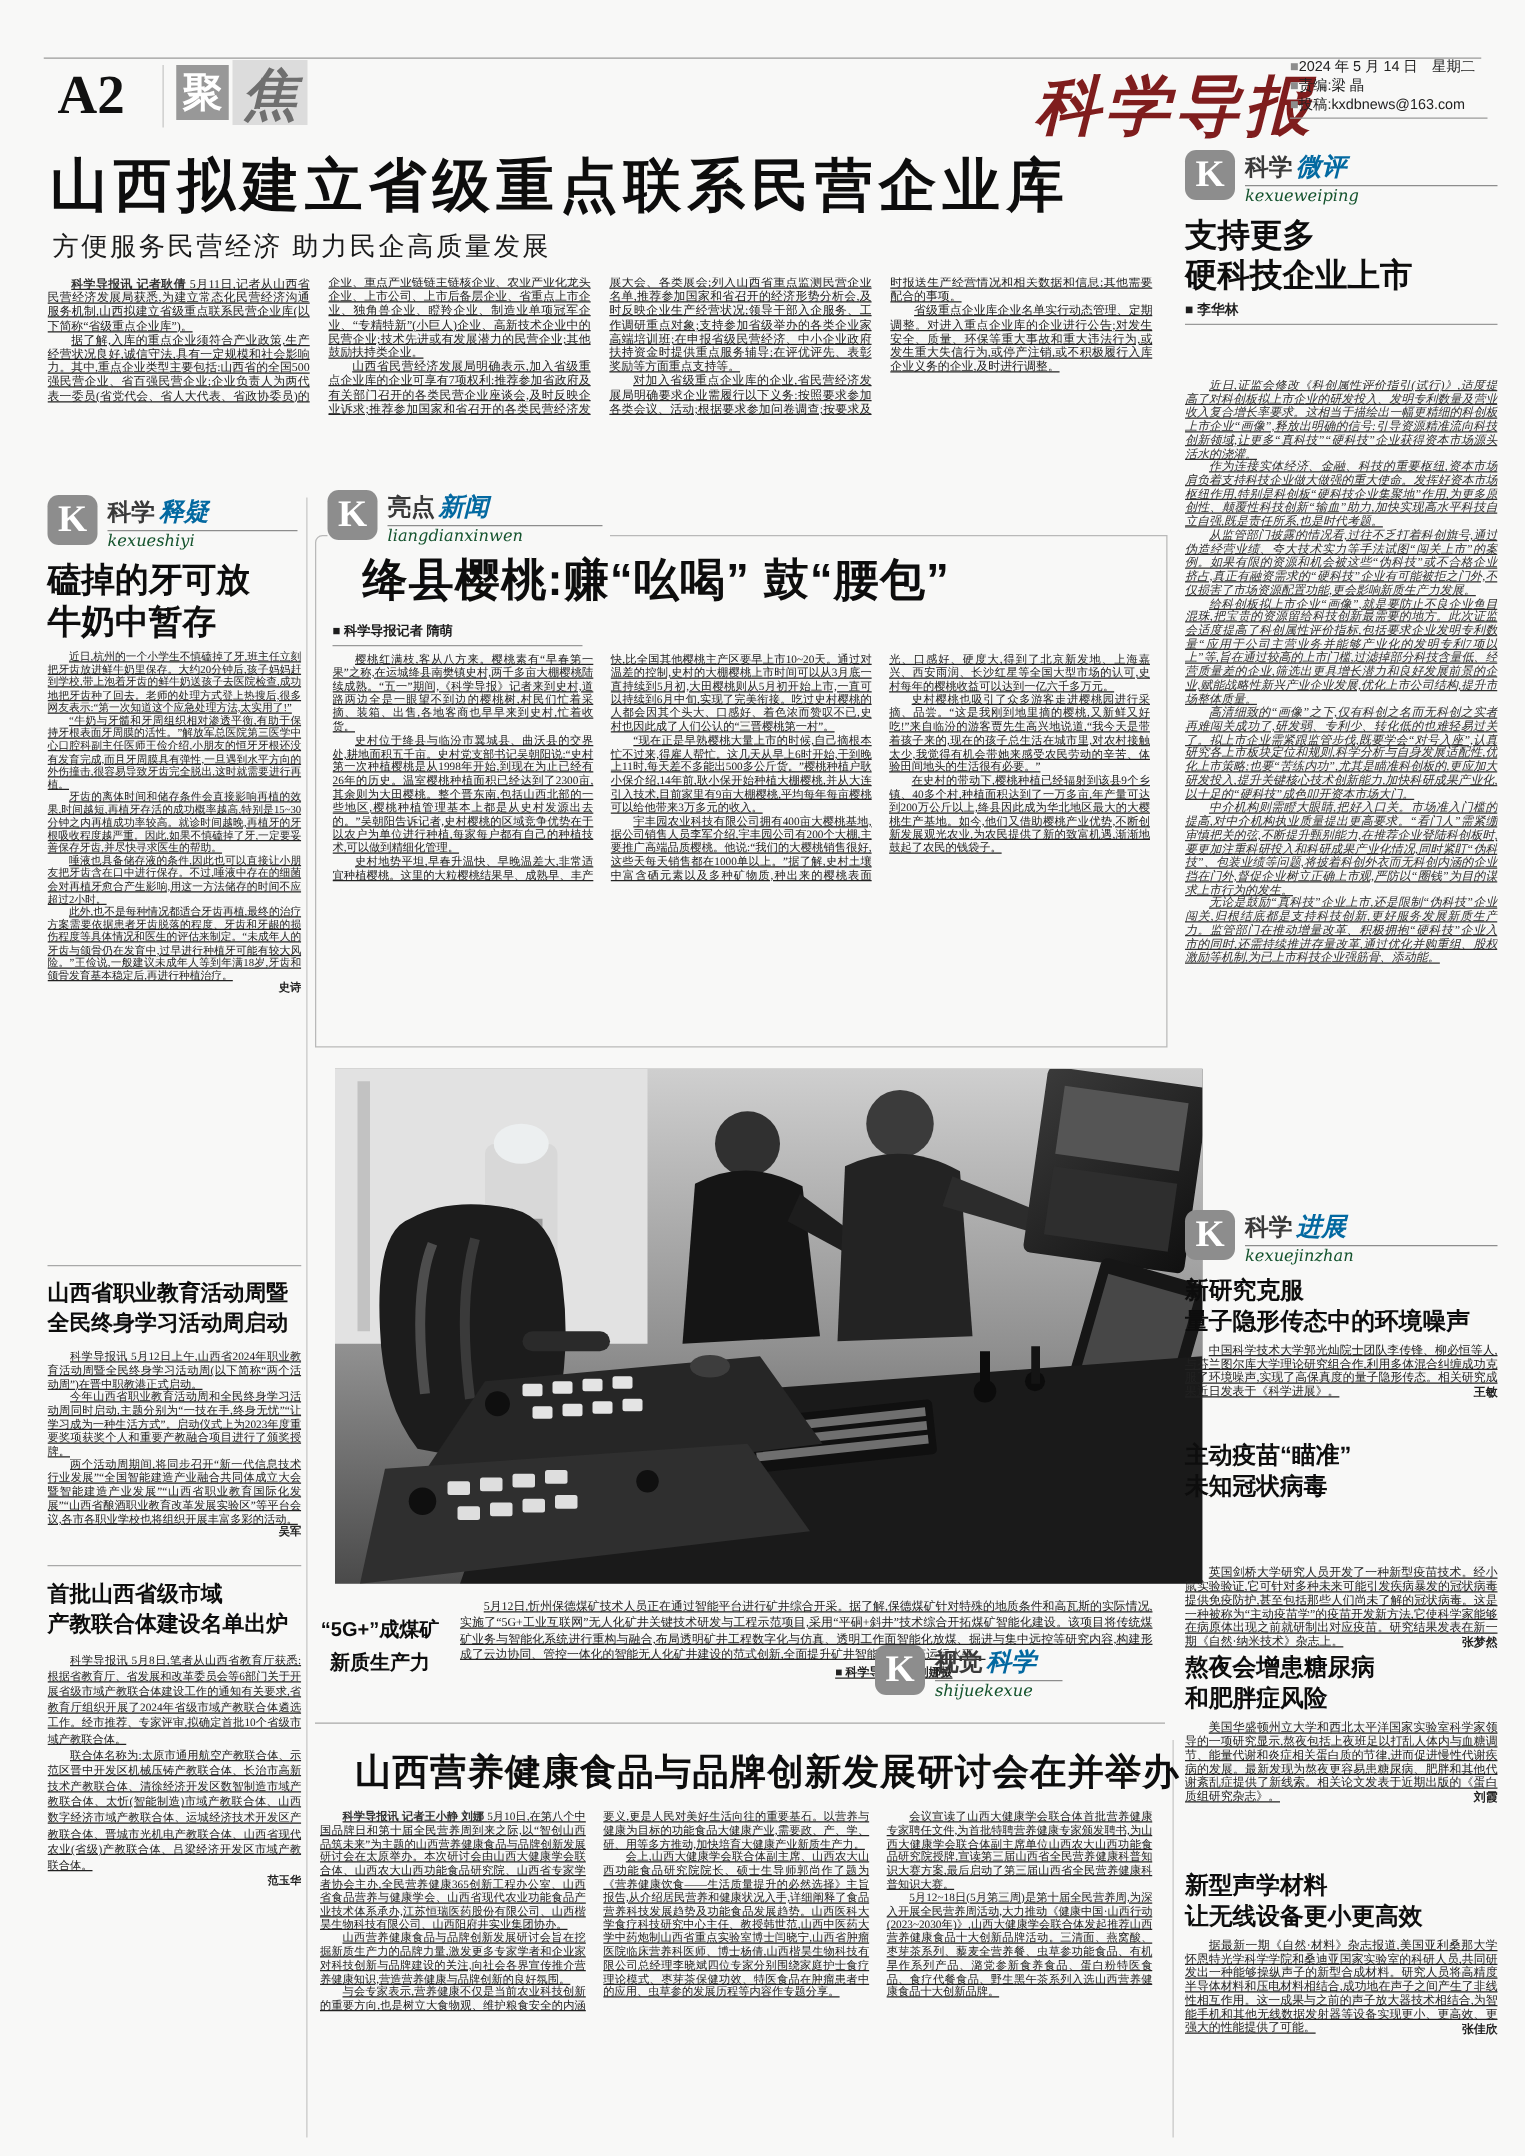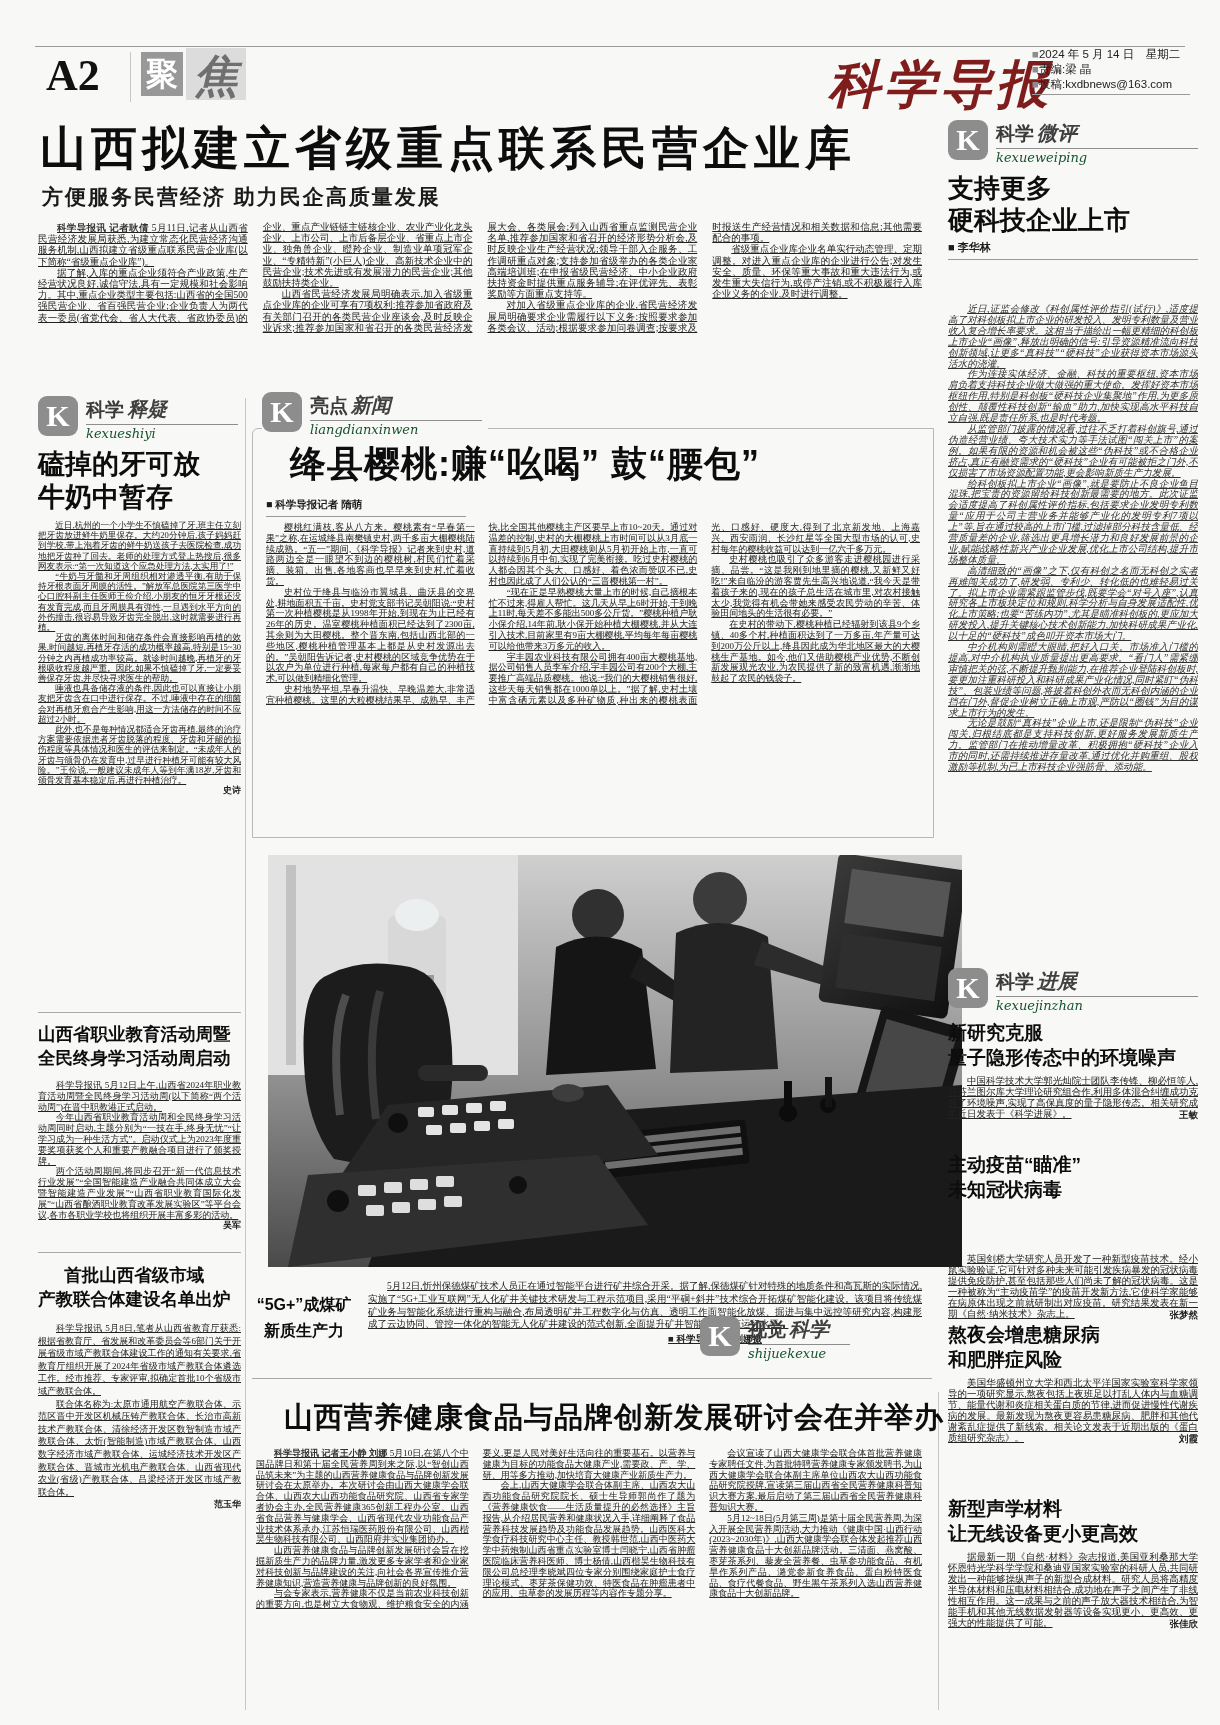--- a/index.html
+++ b/index.html
@@ -10,21 +10,21 @@
   .rule{background:#9a9a9a;}
   .vrule{width:1px;background:#c6c6c6;}
   
   .sechead{display:flex;align-items:flex-start;gap:8px;}
   .klogo{width:40px;height:40px;border-radius:9px;background:#8d8d8d;color:#fff;
          font-family:"Liberation Serif",serif;font-weight:bold;font-size:30px;line-height:40px;
          text-align:center;flex:0 0 auto;}
   .st{flex:1;}
   .stt{border-bottom:1px solid #8d8d8d;padding-bottom:1px;white-space:nowrap;}
   .stt .cn{font-size:19px;font-weight:bold;color:#3a3a3a;font-family:"Liberation Sans",sans-serif;}
-  .stt .scr{font-size:20px;font-style:italic;font-weight:bold;color:#404040;
+  .stt .scr{font-size:20px;font-style:italic;font-weight:bold;color:#0369a1;
             font-family:"DejaVu Serif",serif;margin-left:3px;}
   .pinyin{font-style:italic;color:#14532d;font-size:13px;font-family:"DejaVu Serif",serif;margin-top:1px;}
   
   .bt{text-align:justify;color:#222;text-decoration:underline;}
   .bt p{margin:0;text-indent:2em;}
   .cols3{column-count:3;column-gap:14px;}
   .cols4{column-count:4;column-gap:15px;}
   .byline-sq{color:#8d8d8d;}
   .endby{float:right;font-weight:bold;font-family:"Liberation Sans",sans-serif;}
   .kai{font-style:italic;color:#303030;}
@@ -43,21 +43,21 @@
 <div class="abs" style="left:186px;top:48px;width:60px;height:52px;background:#dcdcdc;color:#6f6f6f;font-size:44px;font-weight:bold;font-style:italic;text-align:center;line-height:56px;font-family:'DejaVu Serif',serif;">焦</div>
 <div class="abs" style="left:828px;top:50px;font-size:52px;font-style:italic;font-weight:bold;color:#7f1d1d;font-family:'DejaVu Serif',serif;letter-spacing:4px;">科学导报</div>
 <div class="abs" style="left:1032px;top:47px;width:160px;font-size:11.5px;line-height:15px;color:#222;font-family:'Liberation Sans',sans-serif;">
   <div><span class="byline-sq">■</span><span>2024 年 5 月 14 日　星期二</span></div>
   <div><span class="byline-sq">■</span><span>责编:梁 晶</span></div>
   <div><span class="byline-sq">■</span><span>投稿:kxdbnews@163.com</span></div>
 </div>
 <div class="abs rule" style="left:1032px;top:94px;width:158px;height:1px;"></div>
 
 <div class="abs hei" style="left:40px;top:118px;width:890px;font-size:46px;letter-spacing:5px;white-space:nowrap;">山西拟建立省级重点联系民营企业库</div>
-<div class="abs hei" style="left:42px;top:183px;font-size:21px;font-weight:700;letter-spacing:2px;color:#1a1a1a;">方便服务民营经济 助力民企高质量发展</div>
+<div class="abs hei" style="left:42px;top:183px;font-size:21px;font-weight:400;letter-spacing:2px;color:#1a1a1a;">方便服务民营经济 助力民企高质量发展</div>
 <div class="abs bt cols4" style="left:38px;top:222px;width:884px;height:140px;font-size:9.5px;line-height:11.2px;overflow:hidden;">
   <p><b class="byl">科学导报讯 记者耿倩 </b><span>5月11日,记者从山西省民营经济发展局获悉,为建立常态化民营经济沟通服务机制,山西拟建立省级重点联系民营企业库(以下简称“省级重点企业库”)。</span></p>
   <p>据了解,入库的重点企业须符合产业政策,生产经营状况良好,诚信守法,具有一定规模和社会影响力。其中,重点企业类型主要包括:山西省的全国500强民营企业、省百强民营企业;企业负责人为两代表一委员(省党代会、省人大代表、省政协委员)的企业、重点产业链链主链核企业、农业产业化龙头企业、上市公司、上市后备层企业、省重点上市企业、独角兽企业、瞪羚企业、制造业单项冠军企业、“专精特新”(小巨人)企业、高新技术企业中的民营企业;技术先进或有发展潜力的民营企业;其他鼓励扶持类企业。</p>
   <p>山西省民营经济发展局明确表示,加入省级重点企业库的企业可享有7项权利:推荐参加省政府及有关部门召开的各类民营企业座谈会,及时反映企业诉求;推荐参加国家和省召开的各类民营经济发展大会、各类展会;列入山西省重点监测民营企业名单,推荐参加国家和省召开的经济形势分析会,及时反映企业生产经营状况;领导干部入企服务、工作调研重点对象;支持参加省级举办的各类企业家高端培训班;在申报省级民营经济、中小企业政府扶持资金时提供重点服务辅导;在评优评先、表彰奖励等方面重点支持等。</p>
   <p>对加入省级重点企业库的企业,省民营经济发展局明确要求企业需履行以下义务:按照要求参加各类会议、活动;根据要求参加问卷调查;按要求及时报送生产经营情况和相关数据和信息;其他需要配合的事项。</p>
   <p>省级重点企业库企业名单实行动态管理、定期调整。对进入重点企业库的企业进行公告;对发生安全、质量、环保等重大事故和重大违法行为,或发生重大失信行为,或停产注销,或不积极履行入库企业义务的企业,及时进行调整。</p>
 </div>
 
 <div class="abs vrule" style="left:245px;top:398px;height:1312px;"></div>
 <div class="abs vrule" style="left:938px;top:1392px;height:318px;"></div>
@@ -88,21 +88,21 @@
   <div>全民终身学习活动周启动</div>
 </div>
 <div class="abs bt" style="left:38px;top:1080px;width:203px;height:166px;font-size:9px;line-height:10.8px;overflow:hidden;">
   <p>科学导报讯 5月12日上午,山西省2024年职业教育活动周暨全民终身学习活动周(以下简称“两个活动周”)在晋中职教港正式启动。</p>
   <p>今年山西省职业教育活动周和全民终身学习活动周同时启动,主题分别为“一技在手,终身无忧”“让学习成为一种生活方式”。启动仪式上为2023年度重要奖项获奖个人和重要产教融合项目进行了颁奖授牌。</p>
   <p>两个活动周期间,将同步召开“新一代信息技术行业发展”“全国智能建造产业融合共同体成立大会暨智能建造产业发展”“山西省职业教育国际化发展”“山西省酿酒职业教育改革发展实验区”等平台会议,各市各职业学校也将组织开展丰富多彩的活动。</p>
   <div class="endby" style="font-size:9px;">吴军</div>
 </div>
 
 <div class="abs hr-thin" style="left:38px;top:1252px;width:203px;"></div>
-<div class="abs hei" style="left:38px;top:1263px;font-size:17.5px;line-height:24px;text-align:center;">
+<div class="abs hei" style="left:38px;top:1263px;font-size:17.5px;line-height:24px;">
   <div>首批山西省级市域</div>
   <div>产教联合体建设名单出炉</div>
 </div>
 <div class="abs bt" style="left:38px;top:1322px;width:203px;height:390px;font-size:9px;line-height:12.6px;overflow:hidden;">
   <p>科学导报讯 5月8日,笔者从山西省教育厅获悉:根据省教育厅、省发展和改革委员会等6部门关于开展省级市域产教联合体建设工作的通知有关要求,省教育厅组织开展了2024年省级市域产教联合体遴选工作。经市推荐、专家评审,拟确定首批10个省级市域产教联合体。</p>
   <p>联合体名称为:太原市通用航空产教联合体、示范区晋中开发区机械压铸产教联合体、长治市高新技术产教联合体、清徐经济开发区数智制造市域产教联合体、太忻(智能制造)市域产教联合体、山西数字经济市域产教联合体、运城经济技术开发区产教联合体、晋城市光机电产教联合体、山西省现代农业(省级)产教联合体、吕梁经济开发区市域产教联合体。</p>
   <div class="endby" style="font-size:9px;">范玉华</div>
 </div>
 
 <div class="abs" style="left:252px;top:428px;width:680px;height:408px;border:1px solid #b9b9b9;border-radius:6px 0 0 0;"></div>

